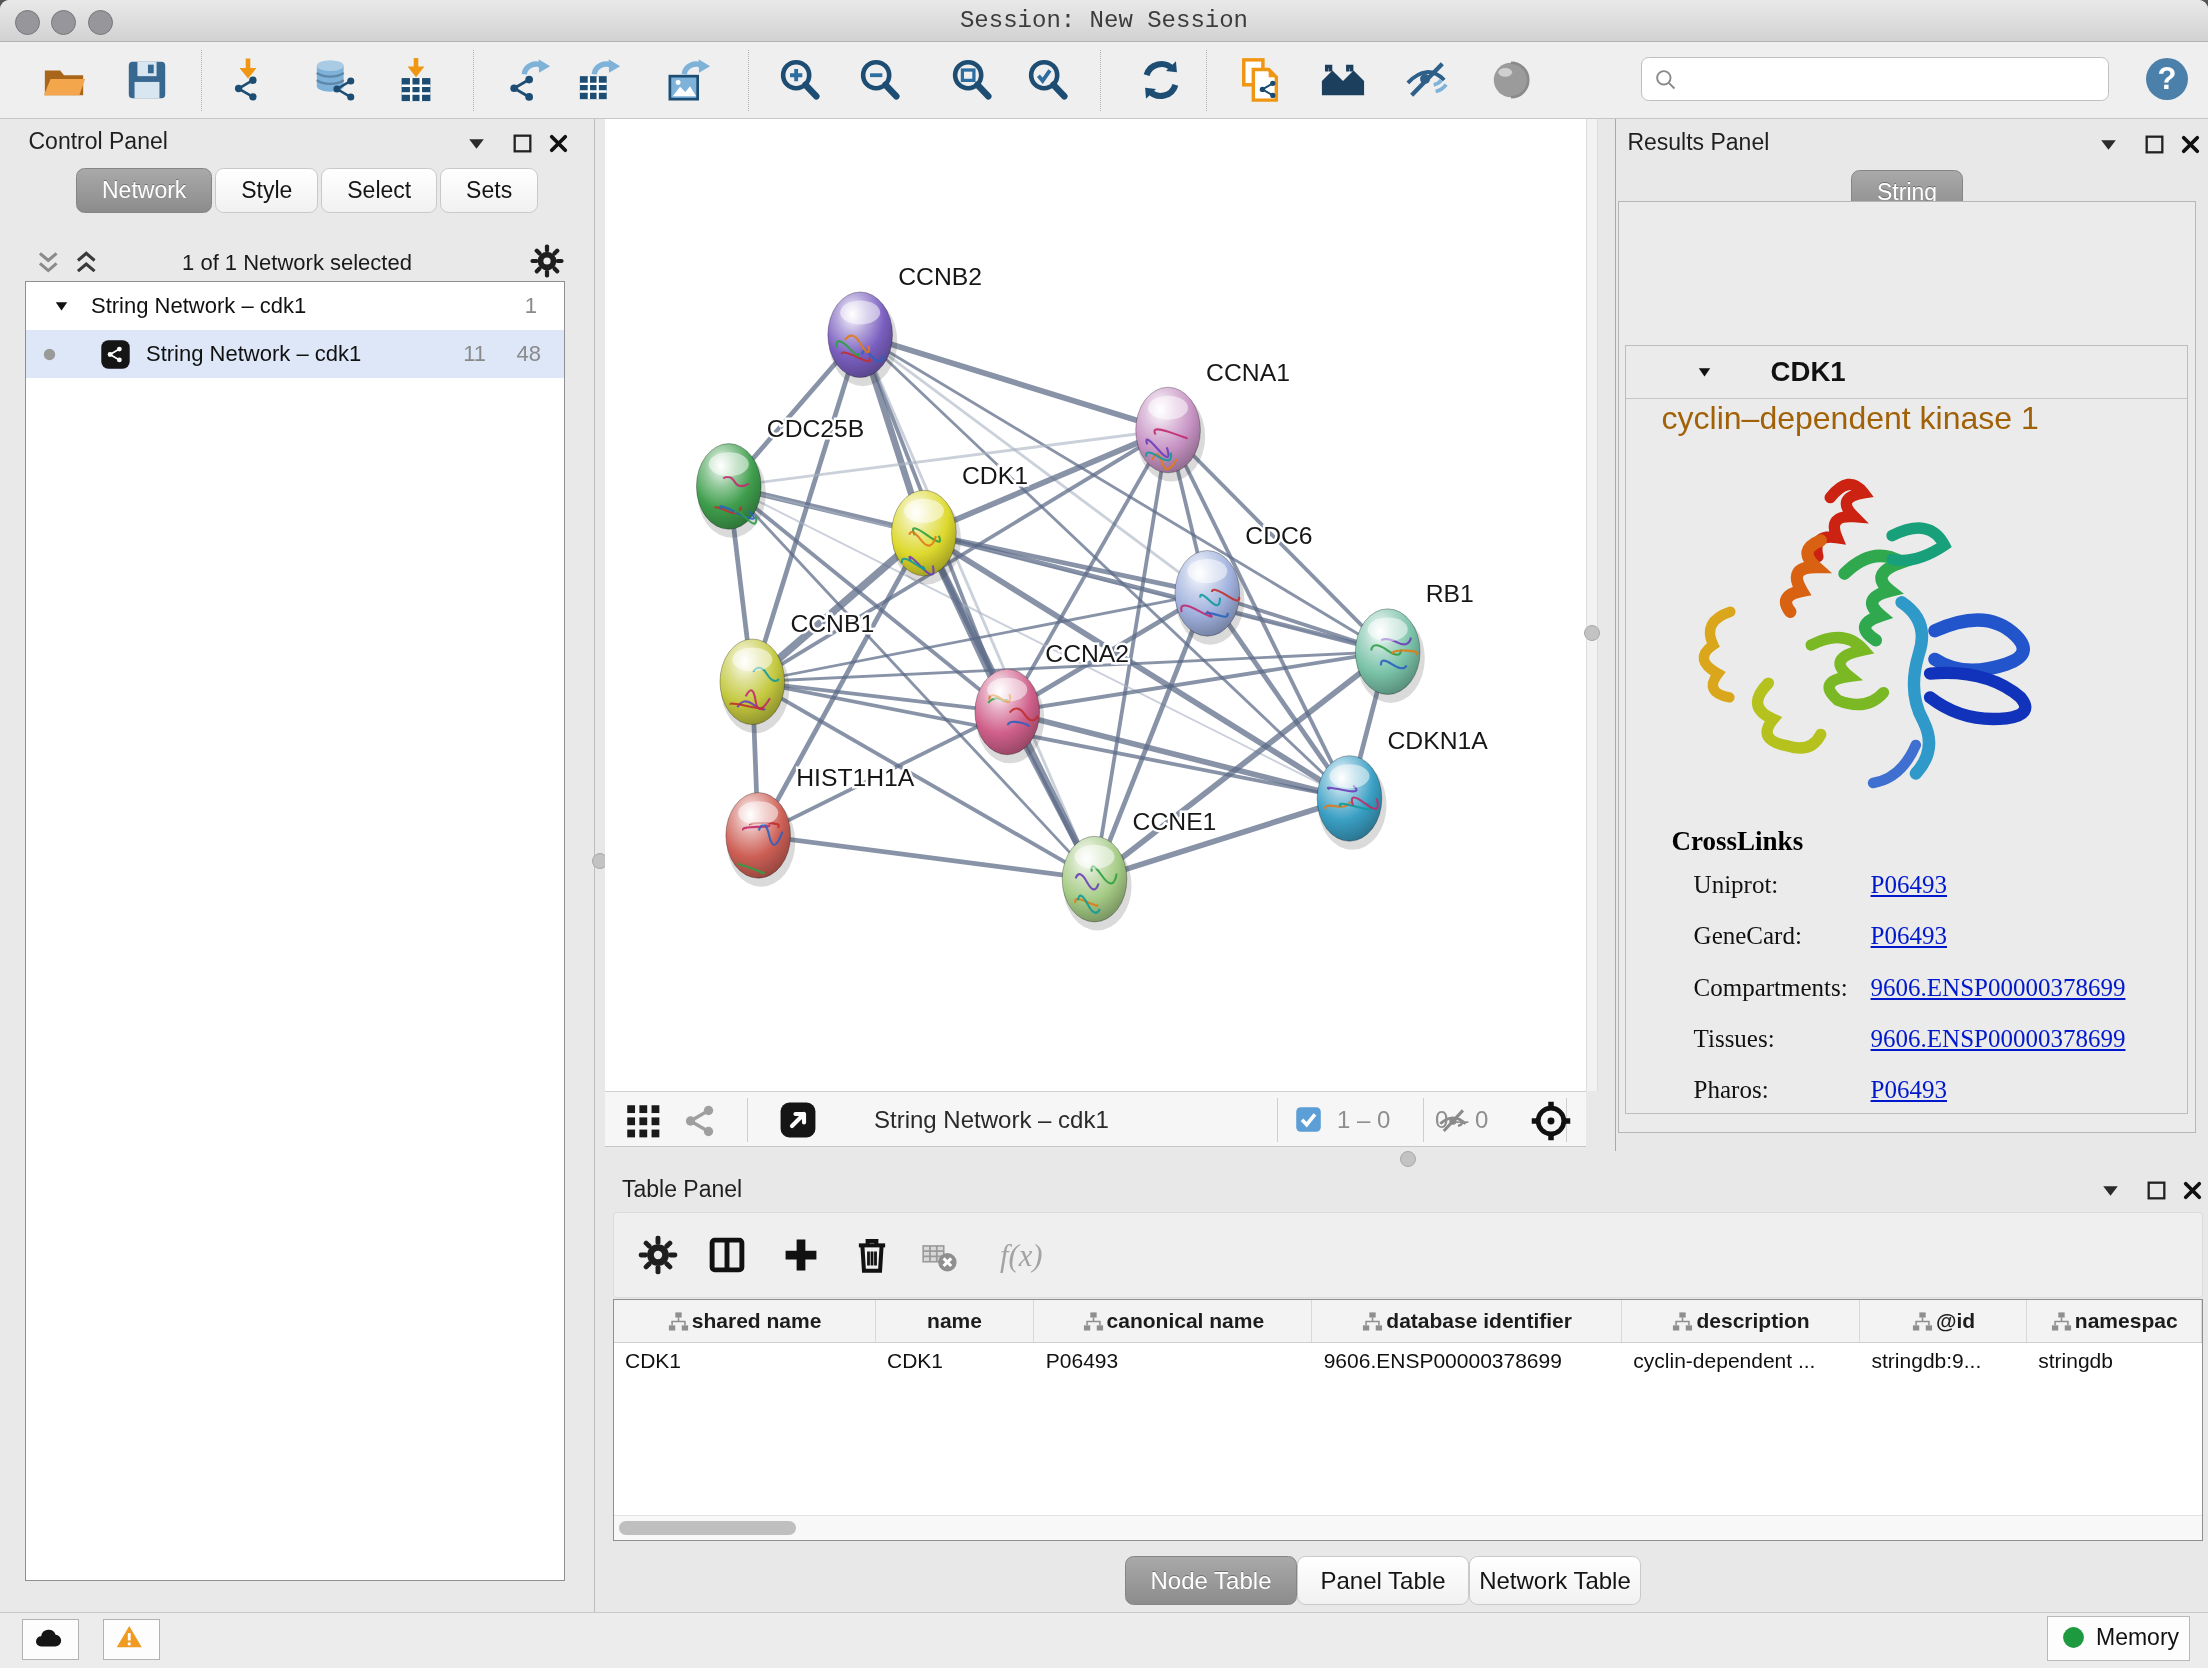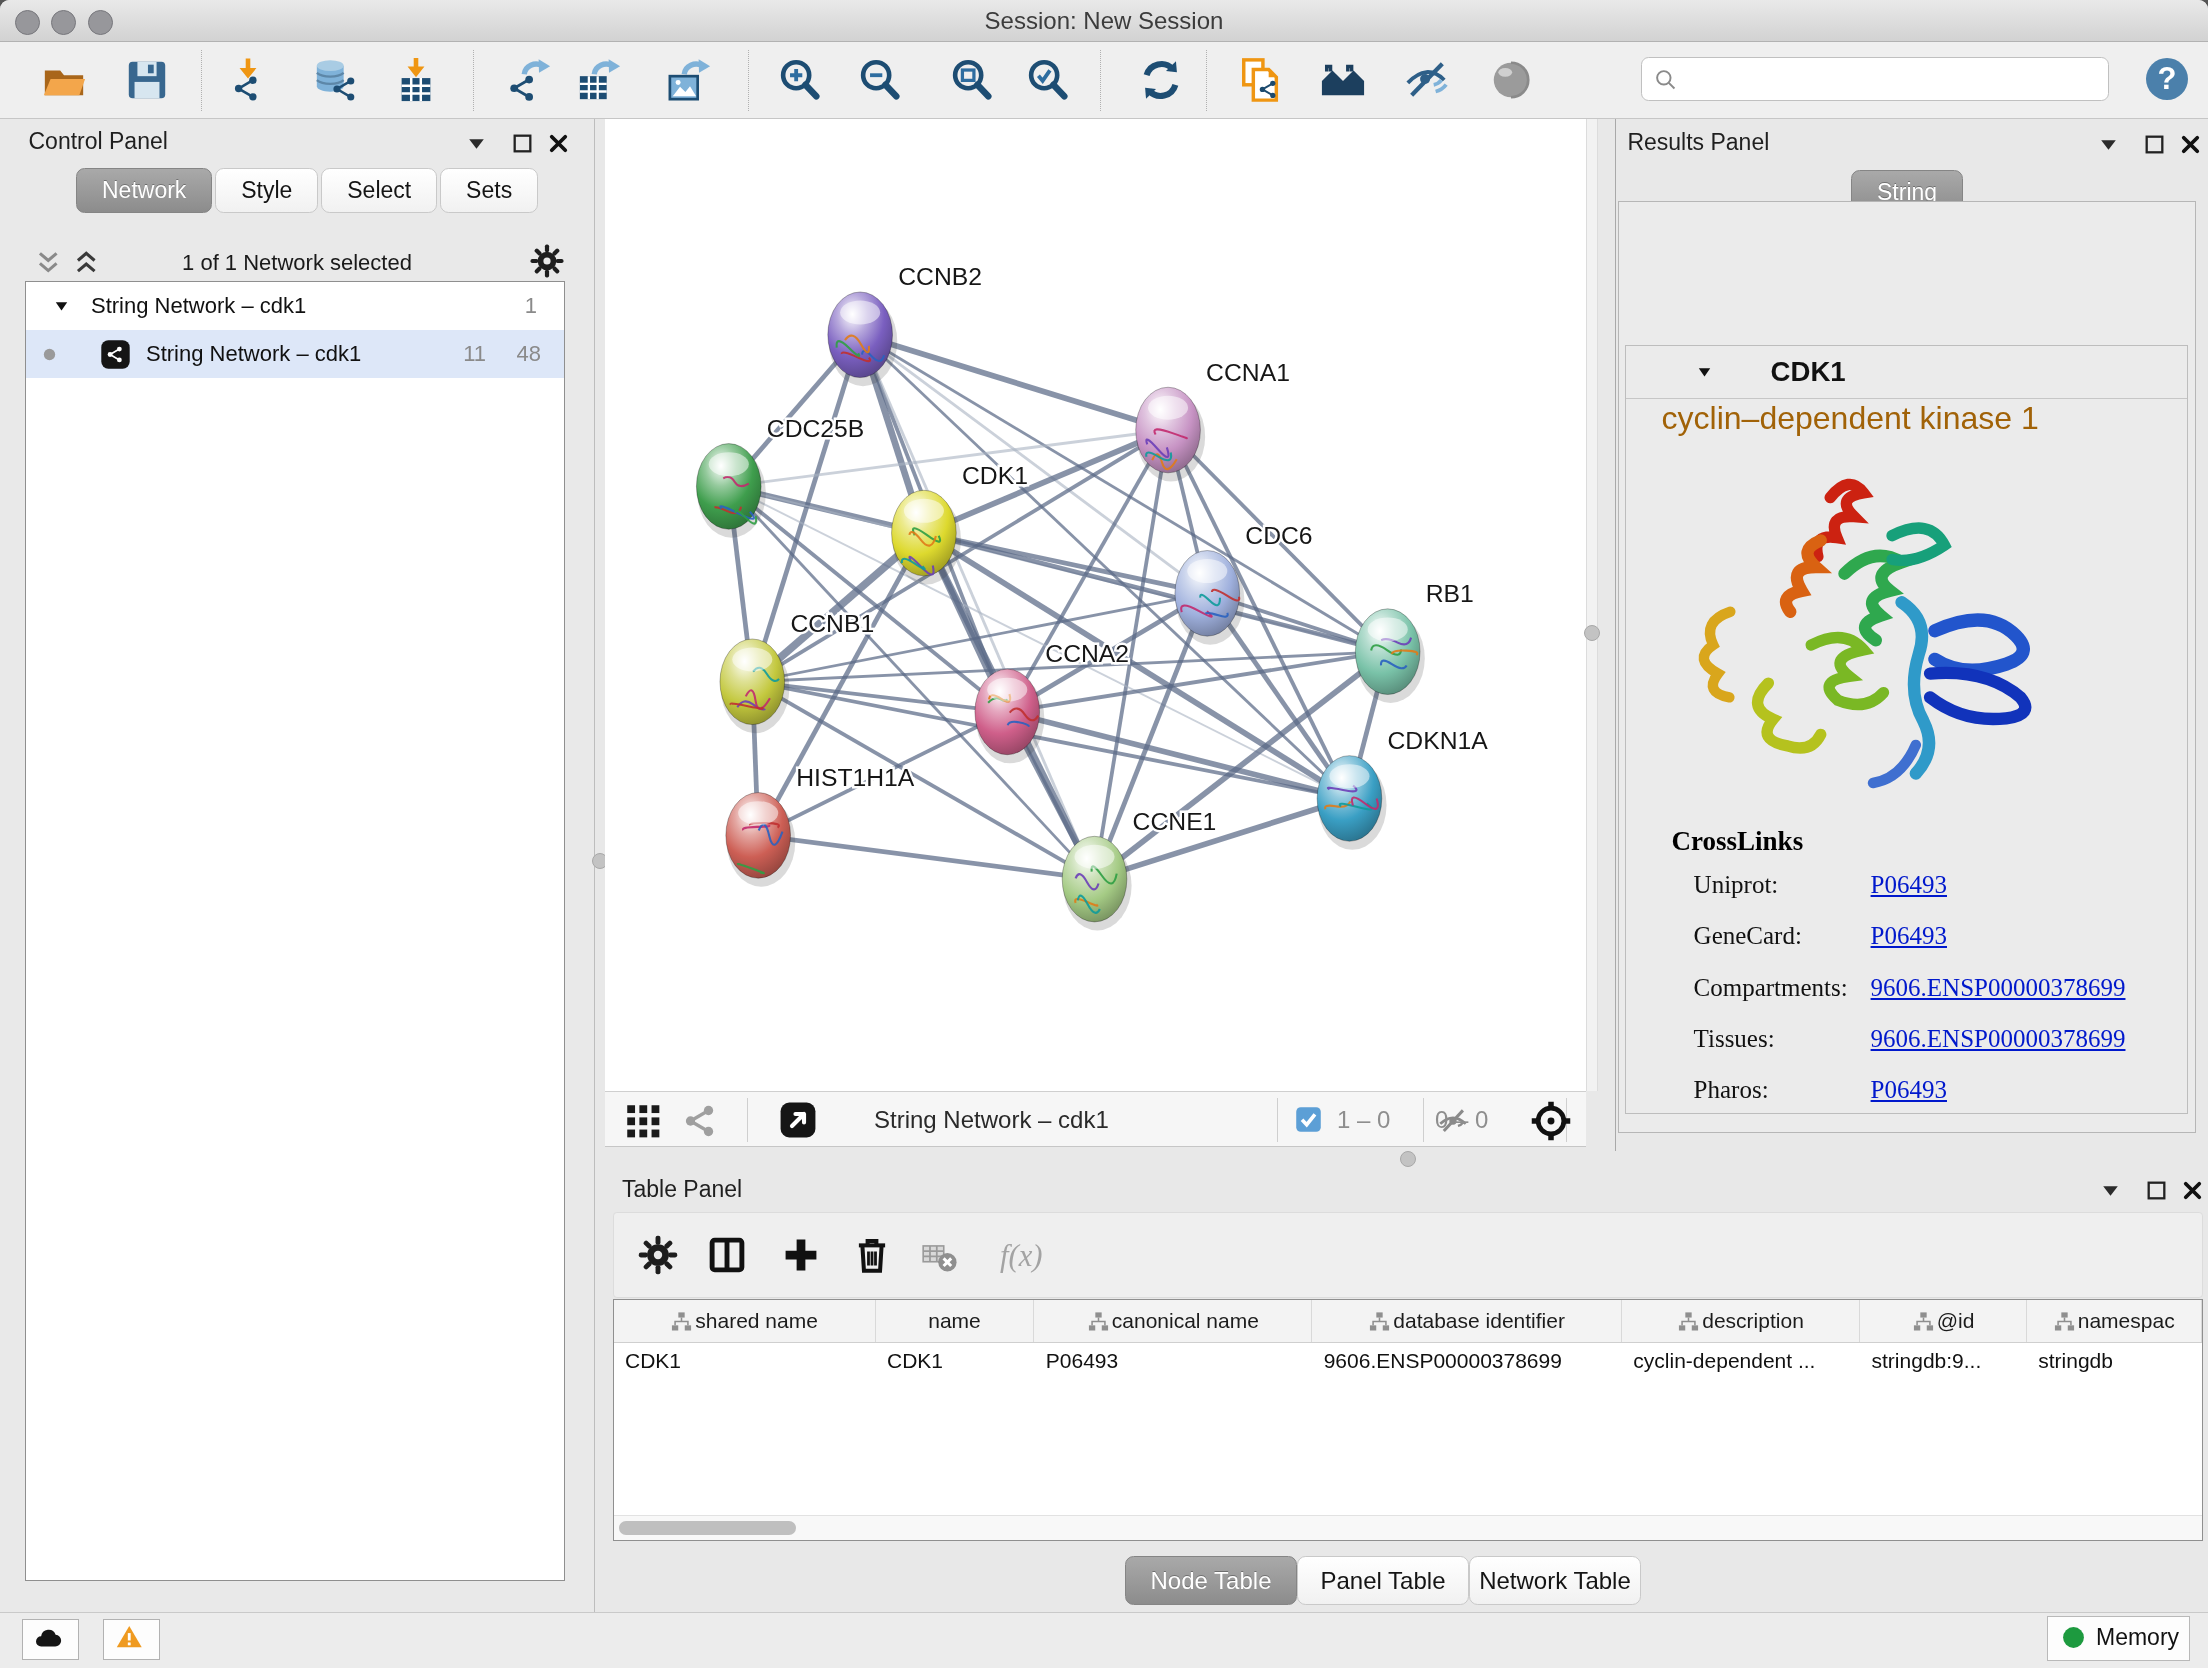--- a/index.html
+++ b/index.html
@@ -5,21 +5,21 @@
   html,body{margin:0;padding:0;background:#555;}
   #win{position:relative;width:2208px;height:1668px;background:#e8e8e8;font-family:"Liberation Sans",sans-serif;overflow:hidden;border-radius:9.5px 9.5px 0 0;}
   .abs{position:absolute;box-sizing:border-box;}
   .icn{position:absolute;display:block;}
   .icn svg{display:block;width:100%;height:100%;}
   .iicn{display:inline-block;vertical-align:middle;}
   .iicn svg{display:block;width:100%;height:100%;}
   
   #titlebar{left:0;top:0;width:2208px;height:42px;background:linear-gradient(#e9e9e9,#d2d2d2);border-bottom:1px solid #b2b2b2;}
   .tl{position:absolute;top:9.5px;width:23px;height:23px;border-radius:50%;background:#97979b;border:1px solid #77777c;}
-  #title{position:absolute;left:0;right:0;top:0;height:42px;line-height:42px;text-align:center;font-size:24px;color:#3c3c3c;font-weight:500;}
+  #title{position:absolute;left:0;right:0;top:0;height:42px;line-height:42px;text-align:center;font-size:24px;color:#3c3c3c;font-weight:500;font-family:Liberation Mono, monospace;}
   
   #toolbar{left:0;top:42px;width:2208px;height:77px;background:#efefef;border-bottom:1px solid #c6c6c6;}
   .tsep{position:absolute;top:7.6px;height:61px;border-left:1.9px dotted #b0b0b0;}
   #searchwrap{position:absolute;left:1641px;top:15px;width:466px;height:42px;background:#fff;border:1px solid #c0c0c0;border-radius:7.6px;}
   #searchwrap input{position:absolute;left:46px;top:3.8px;width:409px;height:32px;border:none;outline:none;font-size:23px;font-family:"Liberation Sans",sans-serif;background:transparent;}
   
   .ptitle{font-size:23px;color:#1f1f1f;}
   .tab{display:inline-block;box-sizing:border-box;height:45px;line-height:43px;padding:0 25px;margin-right:2.9px;text-align:center;font-size:23px;color:#141414;background:linear-gradient(#ffffff,#f1f1f1);border:1px solid #c9c9c9;border-radius:8.6px;}
   .tab.sel{background:linear-gradient(#a9a9a9,#8c8c8c);border-color:#858585;color:#fff;text-shadow:0 -1px 0 rgba(0,0,0,.3);}
   #control-panel{left:0;top:119px;width:595px;height:1493px;background:#e9e9e9;border-right:1px solid #bdbdbd;}
@@ -43,21 +43,21 @@
   #rp-gene{position:absolute;left:5.7px;top:143px;width:561px;height:767px;border:1.9px solid #bdbdbd;background:#ebebeb;}
   #rp-gene-head{position:absolute;left:0;top:0;width:100%;height:52px;border-bottom:1px solid #c6c6c6;}
   .serif{font-family:"Liberation Serif",serif;}
   .xl-label{position:absolute;left:68px;font-size:25px;color:#111;}
   .xl-value{position:absolute;left:245px;font-size:25px;color:#0018cc;text-decoration:underline;}
   
   #table-panel{left:605px;top:1168px;width:1604px;height:444px;background:#e8e8e8;}
   #tp-toolbar{position:absolute;left:7.6px;top:44px;width:1588px;height:84px;background:#efefef;border:1px solid #dcdcdc;border-radius:3.8px;}
   #tp-box{position:absolute;left:7.6px;top:131px;width:1588px;height:240px;background:#fff;border:1.9px solid #8f8f8f;}
   #tp-head{position:absolute;left:0;top:0;width:100%;height:42px;background:#f3f3f3;border-bottom:1px solid #cfcfcf;display:flex;}
-  .th{box-sizing:border-box;border-right:1px solid #d9d9d9;display:flex;align-items:center;justify-content:center;gap:2px;font-size:21px;color:#1c1c1c;overflow:hidden;white-space:nowrap;}
+  .th{box-sizing:border-box;border-right:1px solid #d9d9d9;display:flex;align-items:center;justify-content:center;gap:2px;font-size:21px;color:#1c1c1c;overflow:hidden;white-space:nowrap;font-weight:bold;}
   #tp-row{position:absolute;left:0;top:42px;width:100%;height:38px;display:flex;}
   .td{box-sizing:border-box;padding-left:11.4px;font-size:21px;color:#111;line-height:38px;overflow:hidden;white-space:nowrap;}
   #tp-scroll{position:absolute;left:0;bottom:0;width:100%;height:24px;background:#f8f8f8;border-top:1px solid #e2e2e2;}
   #tp-thumb{position:absolute;left:5.7px;top:4.8px;width:177px;height:14.3px;border-radius:7.6px;background:#bfbfbf;}
   #tp-tabs{position:absolute;left:520px;top:388px;}
   #tp-tabs .tab{width:172px;padding:0;height:49px;line-height:48px;font-size:24px;margin-right:0;border-radius:8.6px;}
   
   #statusbar{left:0;top:1612px;width:2208px;height:56px;background:#ececec;border-top:1px solid #c9c9c9;}
   .sbtn{position:absolute;top:5.7px;width:55px;height:39px;background:#fdfdfd;border:1.9px solid #b2b2b2;}
   #memory-btn{position:absolute;left:2047px;top:2.9px;width:141px;height:43px;background:#fdfdfd;border:1.9px solid #b9b9b9;font-size:23px;color:#111;}

